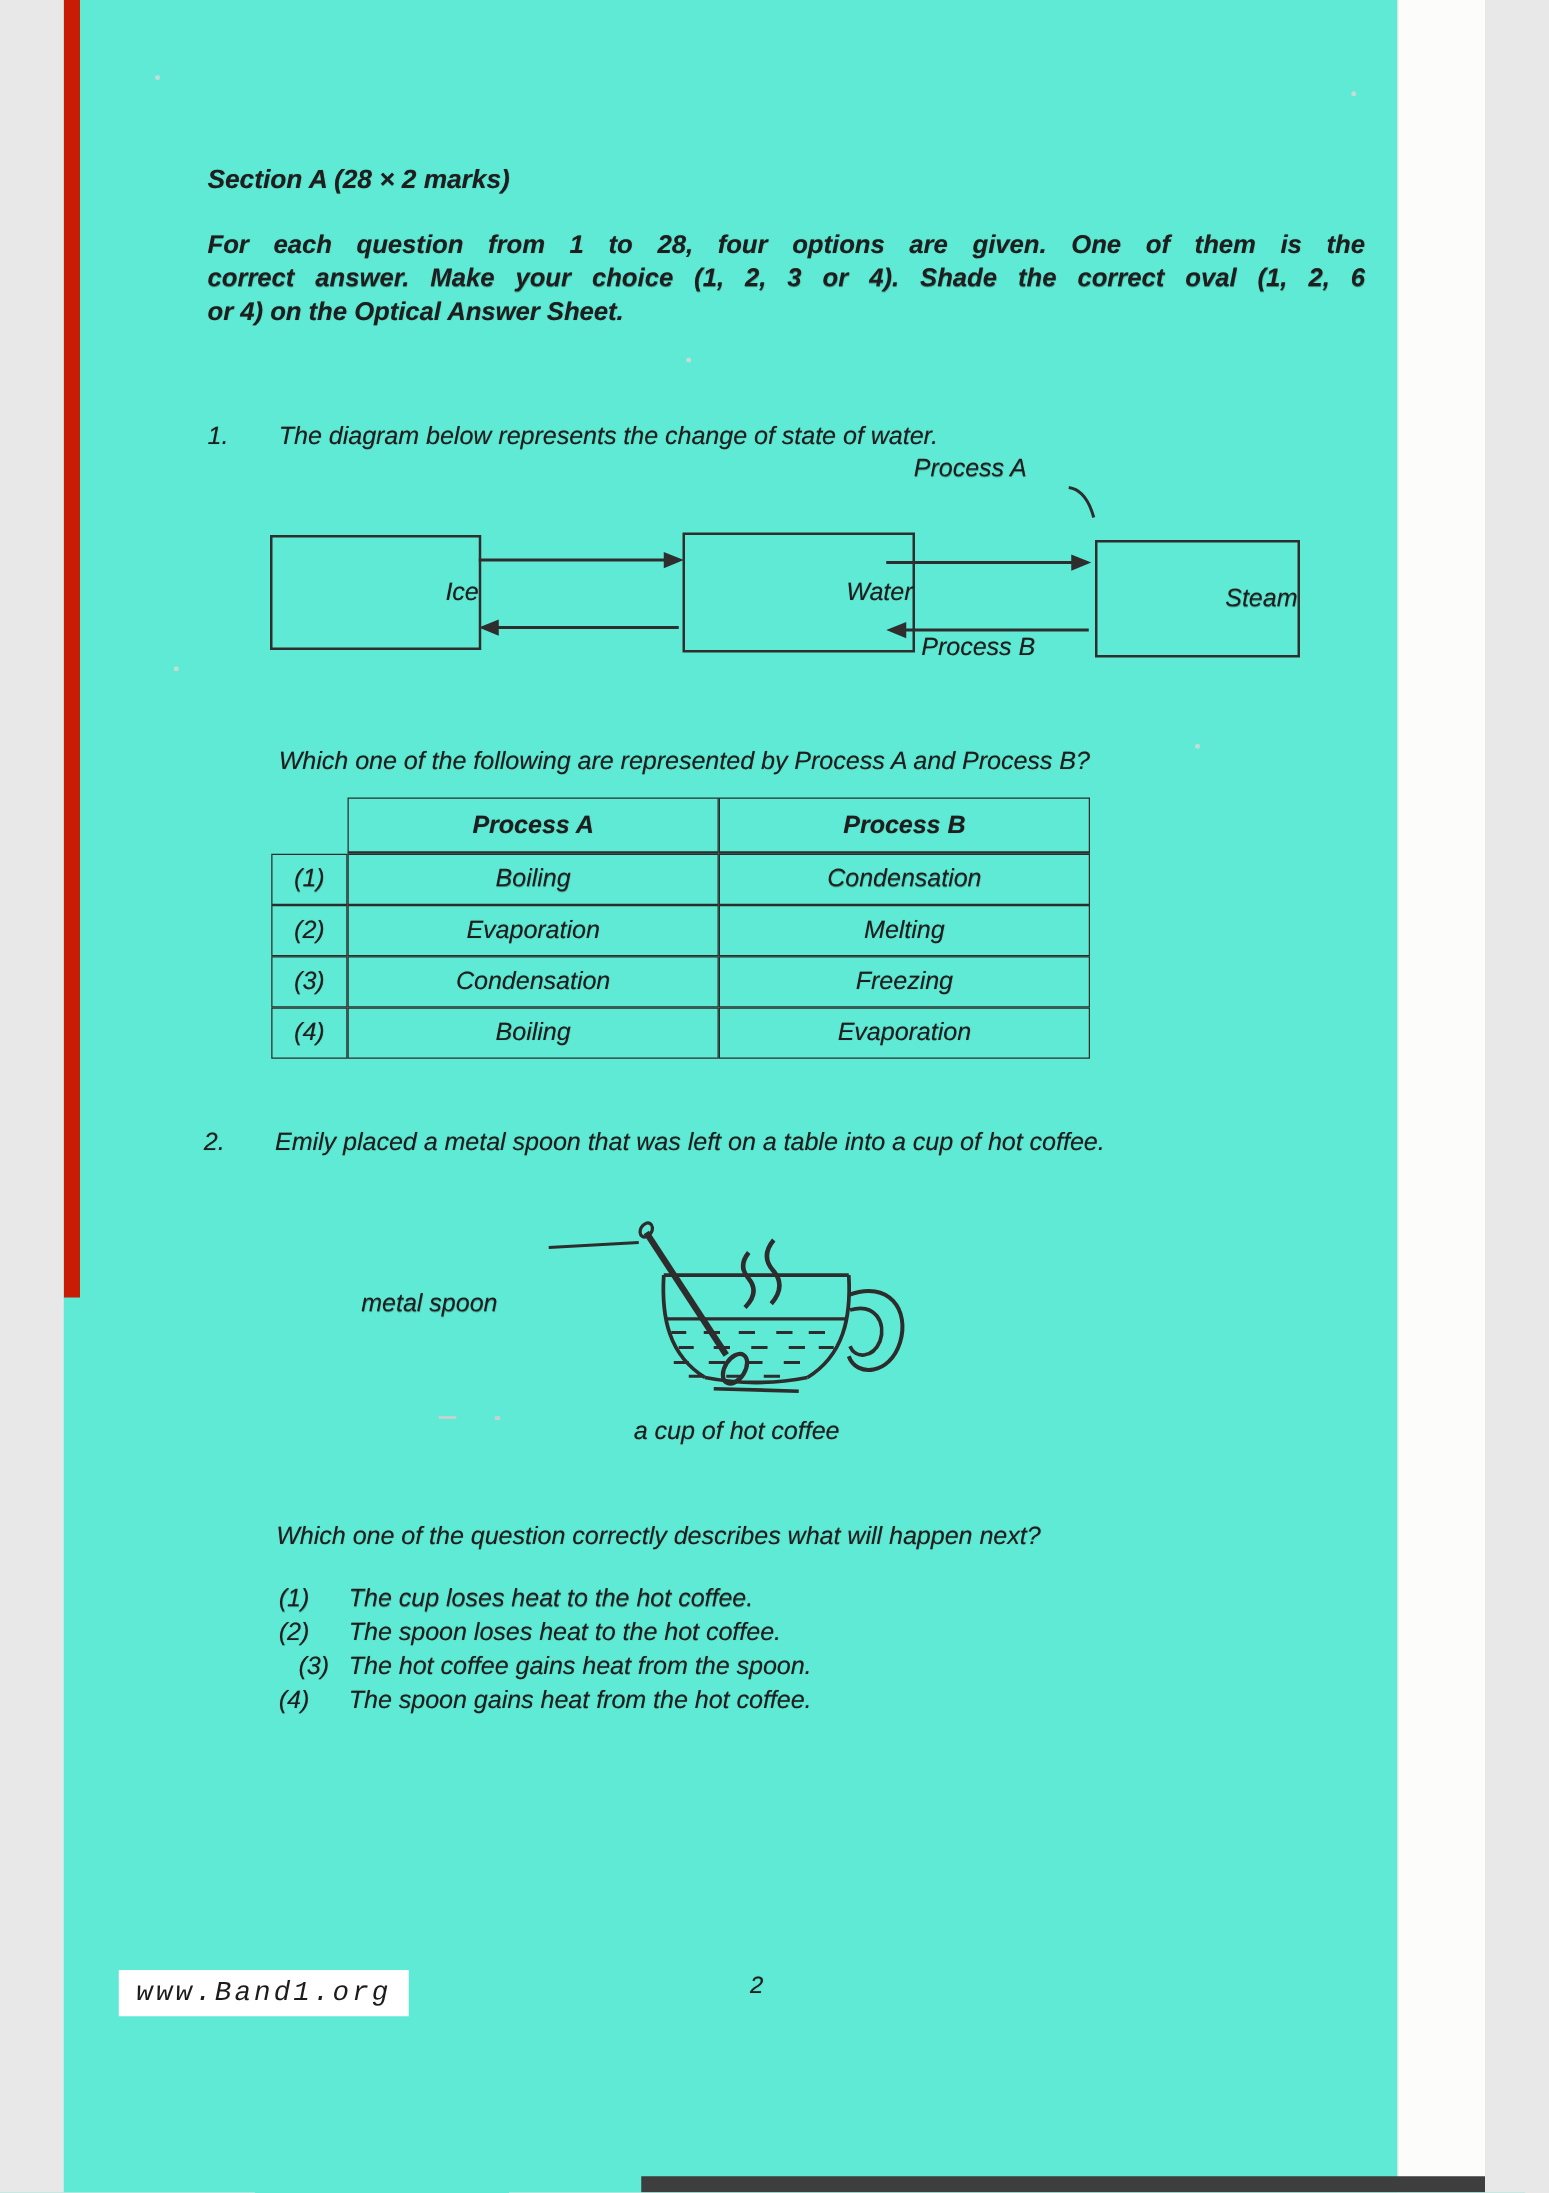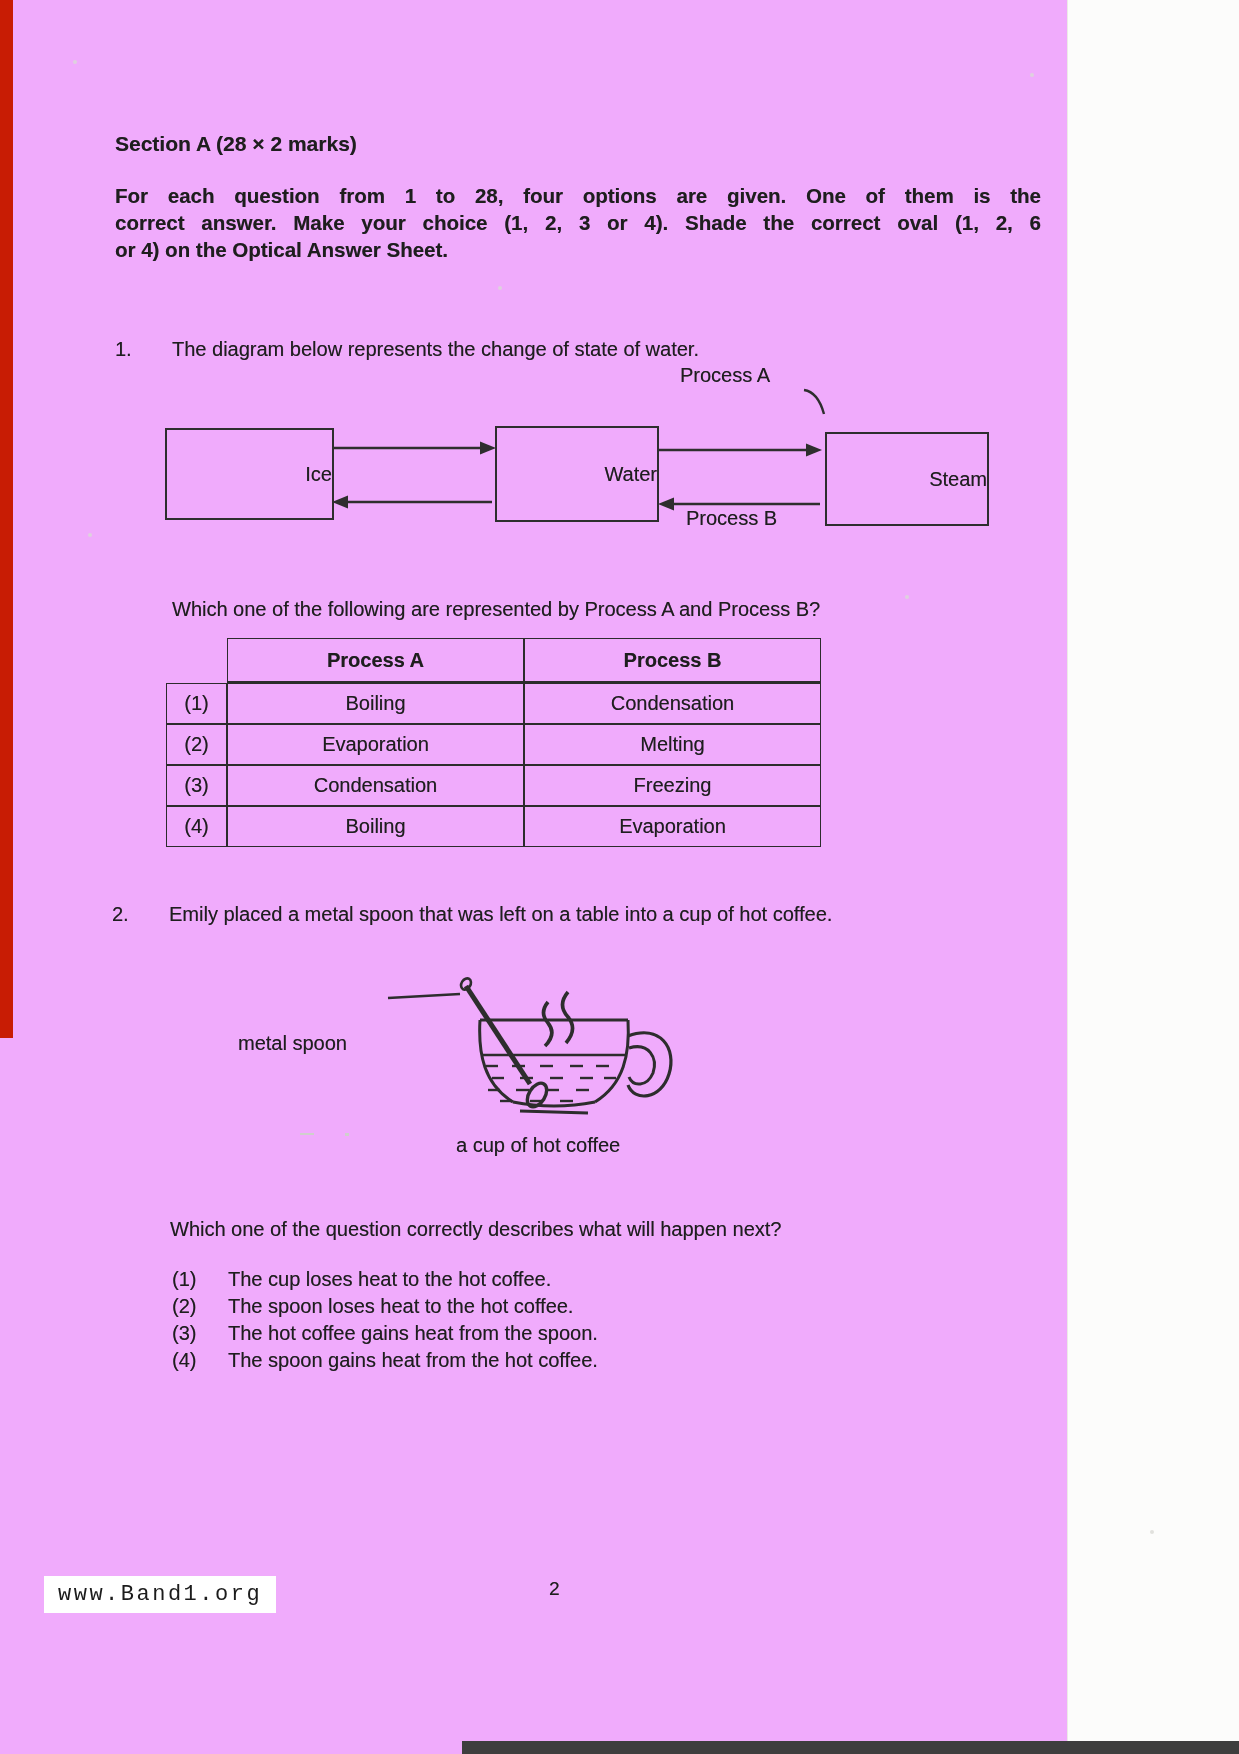--- a/index.html
+++ b/index.html
@@ -1,19 +1,19 @@
 <!DOCTYPE html>
 <html><head>
 <meta charset="utf-8">
 <style>
   html,body { margin:0; padding:0; background:#e8e8e8; }
   .page {
-    position:relative; width:1239px; height:1754px; margin:0 auto;
-    background:#f0abfc; overflow:hidden;
-    font-family:"Liberation Sans", sans-serif; color:#1e1e1e;
+    position:relative; width:1137px; height:1754px; margin:0 auto;
+    background:#5eead4; overflow:hidden;
+    font-family:"Liberation Sans", sans-serif; color:#1e1e1e;font-style:italic;
   }
   .page .txt { text-shadow:0.2px 0.2px 0.6px rgba(25,25,25,0.5); }
   .abs { position:absolute; }
 
   
   .red-strip { position:absolute; left:0; top:0; width:13px; height:1038px; background:#c81c04; }
   .bottom-bar { position:absolute; left:462px; top:1741px; width:777px; height:13px; background:#3e3e3e; }
   .right-edge { position:absolute; left:1067px; top:0; width:172px; height:1754px;
                 background:#fcfcfb; border-left:1px solid #eceae6; }
   .speck { position:absolute; background:#d9d9d6; border-radius:50%; opacity:.8; }
@@ -95,21 +95,21 @@
     <polygon class="hd" points="192,142 208,135.5 208,148.5"></polygon>
     <line class="ln" x1="518" y1="90" x2="668" y2="90"></line>
     <polygon class="hd" points="682,90 666,83.5 666,96.5"></polygon>
     <line class="ln" x1="680" y1="144" x2="532" y2="144"></line>
     <polygon class="hd" points="518,144 534,137.5 534,150.5"></polygon>
     <path class="ln" d="M 664,30 Q 678,32 684,54"></path>
   </svg>
   <div class="dbox txt" style="left:165px;top:428px;width:165px;height:88px;">
     <span>Ice</span>
   </div>
-  <div class="dbox txt" style="left:495px;top:426px;width:160px;height:92px;">
+  <div class="dbox txt" style="left:495px;top:426px;width:160px;height:92px;padding-left:22px;">
     <span>Water</span>
   </div>
   <div class="dbox txt" style="left:825px;top:432px;width:160px;height:90px;">
     <span>Steam</span>
   </div>
   <div class="plabel txt" style="left:680px;top:364px;">Process A</div>
   <div class="plabel txt" style="left:686px;top:507px;">Process B</div>
 
   <div class="question-line txt" style="left:172px;top:598px;">Which one of the following are represented by Process A and Process B?</div>
 
@@ -185,21 +185,21 @@
   <div class="ill-label txt" style="left:456px;top:1134px;">a cup of hot coffee</div>
 
   <div class="question-line txt" style="left:170px;top:1218px;">Which one of the question correctly describes what will happen next?</div>
 
   <div class="opt txt" style="top:1268px;">
     <span class="n">(1)</span><span>The cup loses heat to the hot coffee.</span>
   </div>
   <div class="opt txt" style="top:1295px;">
     <span class="n">(2)</span><span>The spoon loses heat to the hot coffee.</span>
   </div>
-  <div class="opt txt" style="top:1322px;">
+  <div class="opt txt" style="top:1322px;text-align:center;">
     <span class="n">(3)</span><span>The hot coffee gains heat from the spoon.</span>
   </div>
   <div class="opt txt" style="top:1349px;">
     <span class="n">(4)</span><span>The spoon gains heat from the hot coffee.</span>
   </div>
 
   <div class="page-num txt">2</div>
   <div class="site-url">www.Band1.org</div>
 
 </div>

